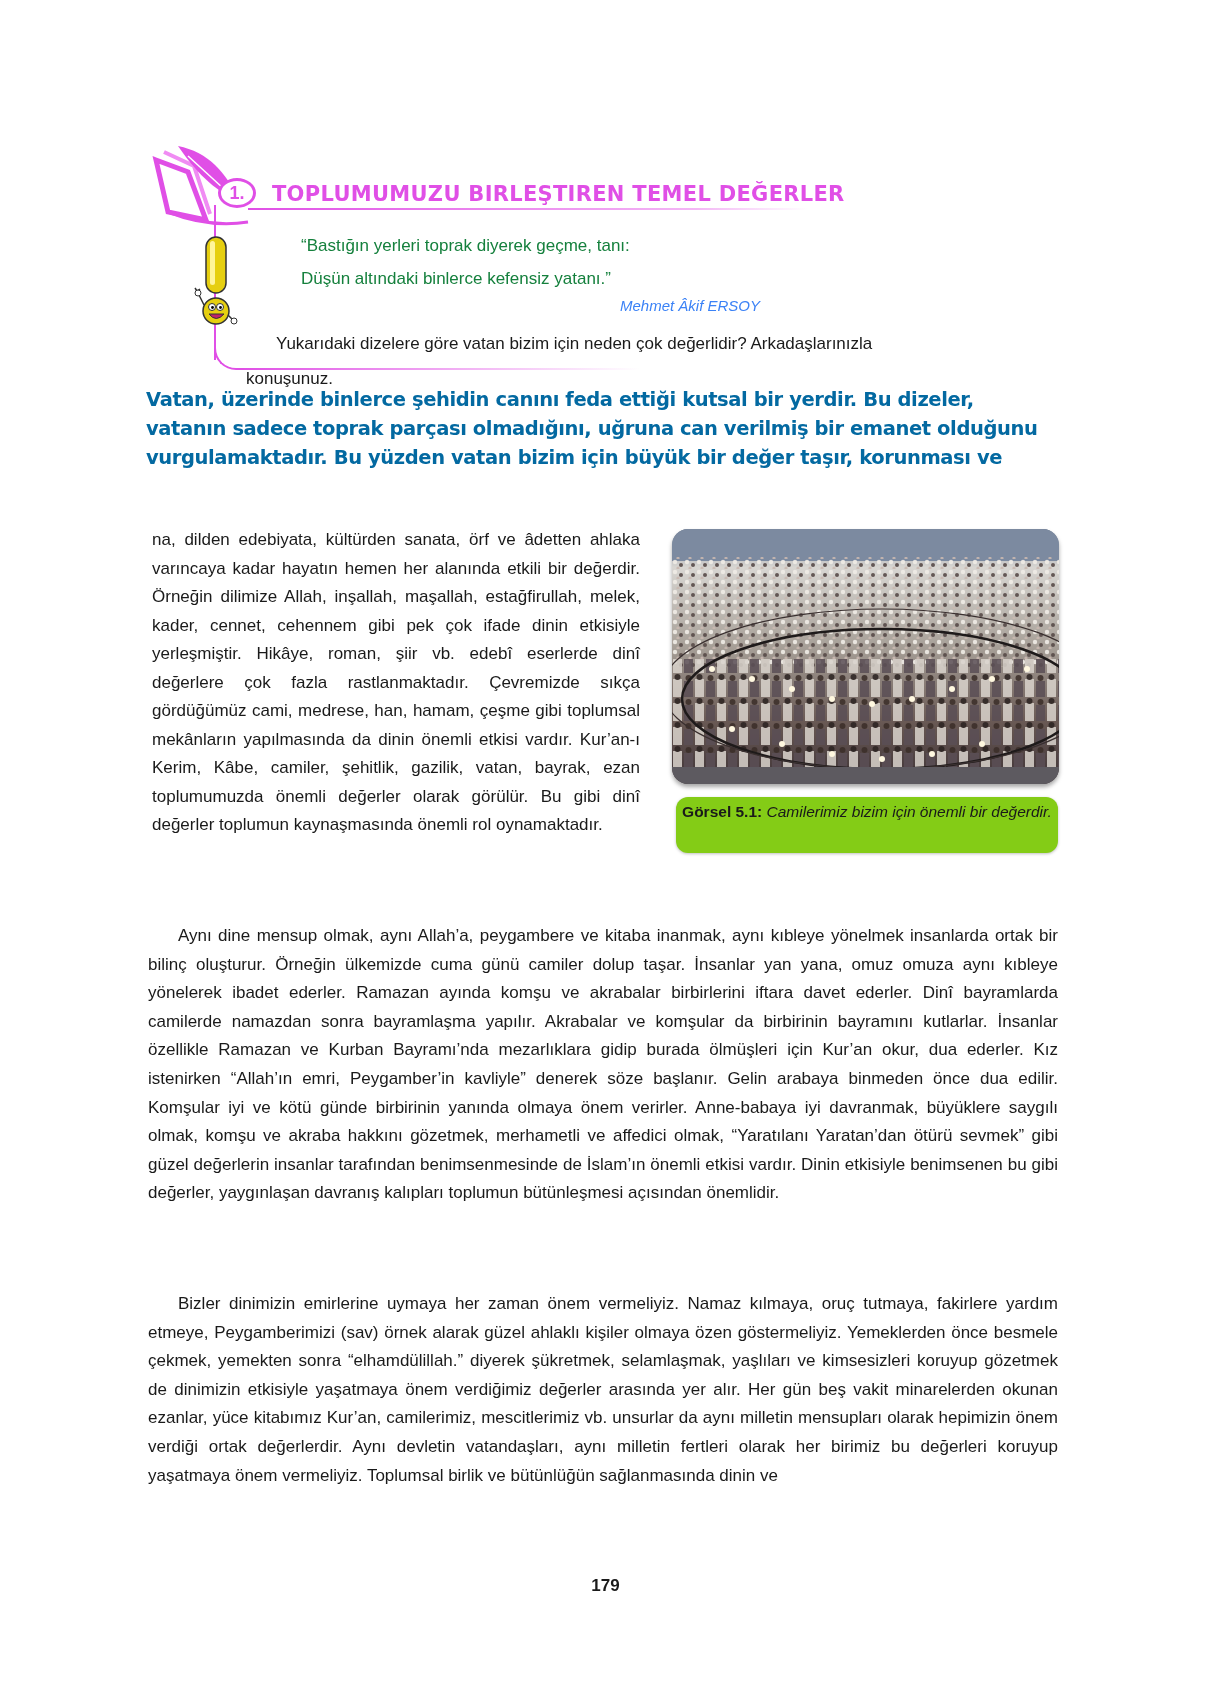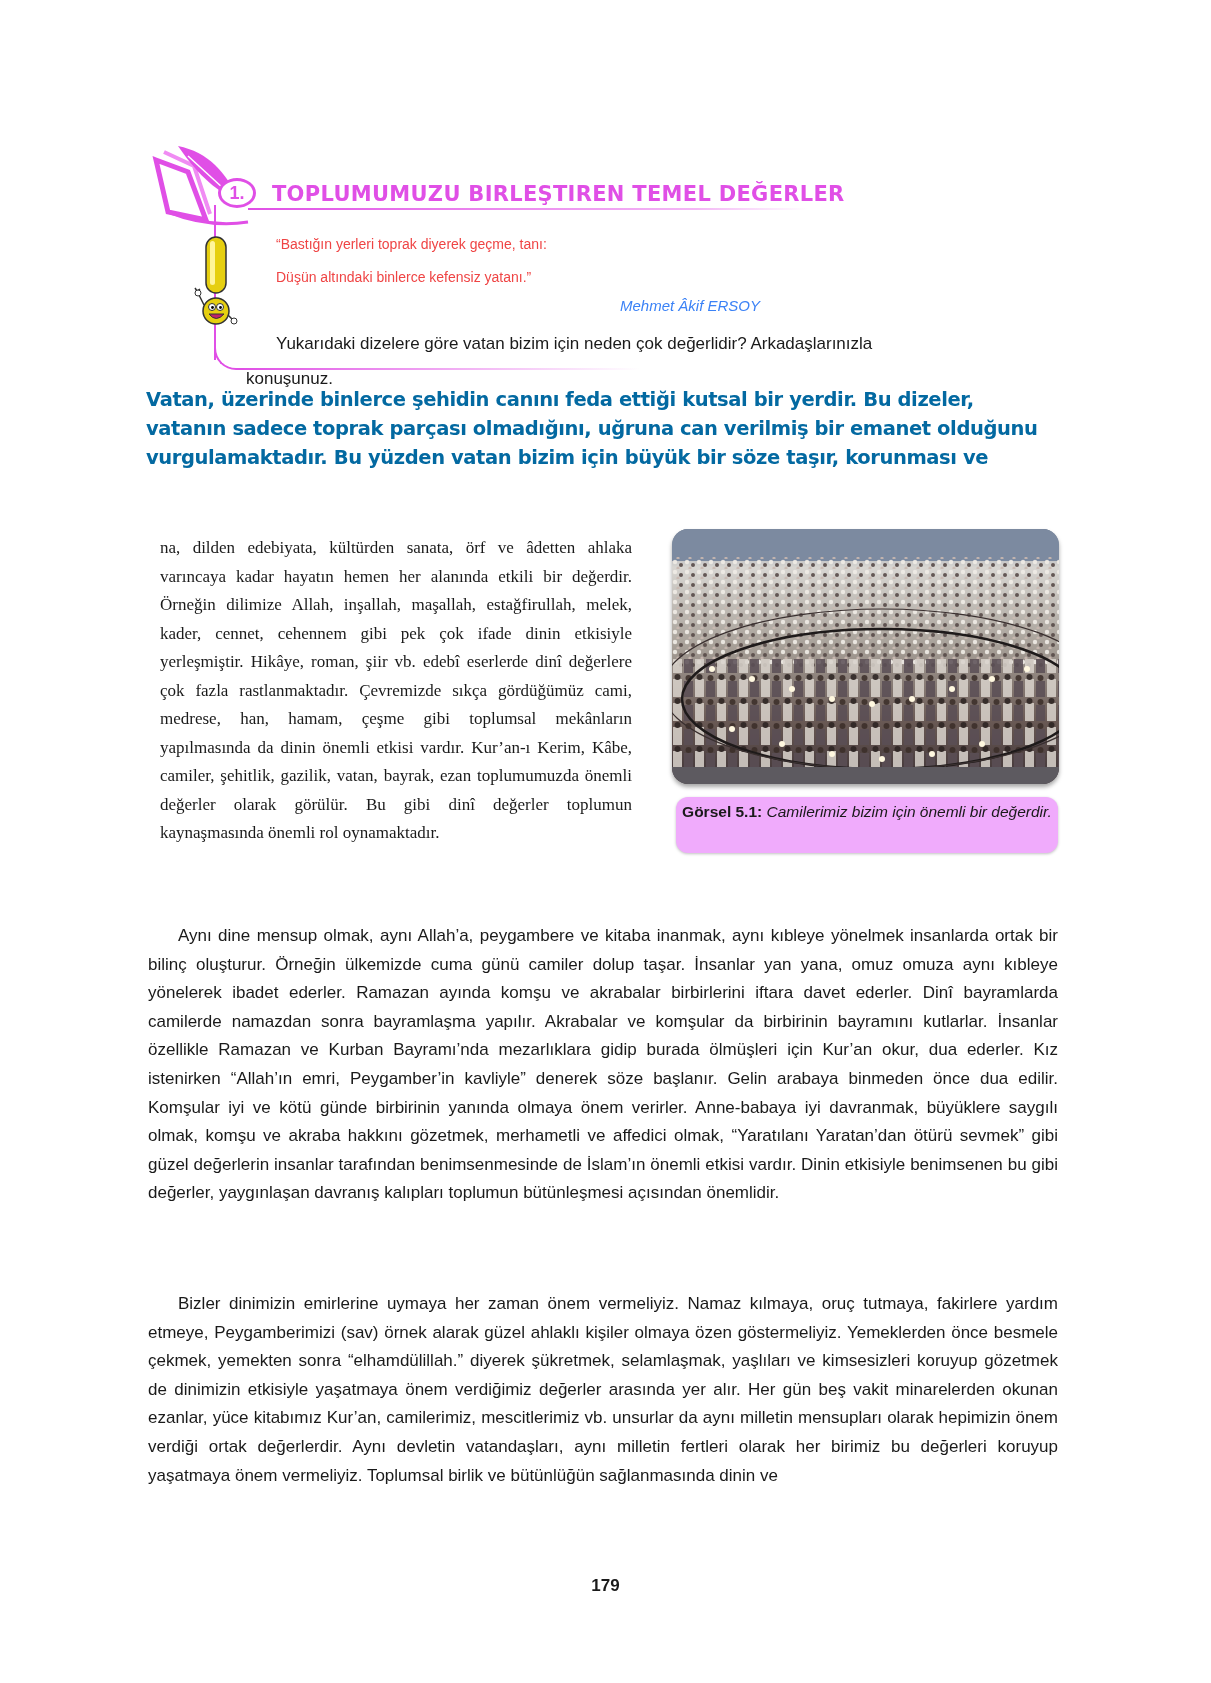--- a/index.html
+++ b/index.html
@@ -18,35 +18,35 @@
                        background: linear-gradient(to right, #e04fe6, #f3b7f5 80%, rgba(255,255,255,0)); }
 
   .vline { left: 214px; top: 205px; width: 2px; height: 155px; background: #e04fe6; }
   .vline-curve { left: 214px; top: 340px; width: 30px; height: 30px; border-left: 2px solid #e04fe6;
                  border-bottom: 2px solid #e04fe6; border-bottom-left-radius: 22px; box-sizing: border-box; }
   .hline { left: 240px; top: 368px; width: 400px; height: 2px;
            background: linear-gradient(to right, #e04fe6, rgba(243,183,245,0)); }
 
   .mascot { left: 194px; top: 235px; width: 44px; height: 100px; }
 
-  .quote-line { font-size: 14px; color: #ef4444; }
+  .quote-line { font-size: 17px; color: #15803d; margin-left: 25px; }
   .author { font-size: 15px; font-style: italic; color: #3b82f6; }
   .question { font-size: 17px; }
 
   .answer { left: 146px; top: 385px; width: 960px; font-family: "DejaVu Sans", sans-serif;
             font-weight: bold; font-size: 19.5px; line-height: 29px; color: #0369a1; letter-spacing: -0.4px; }
 
   .body-col { left: 148px; top: 522px; width: 496px; font-size: 17px; line-height: 28.5px;
               text-align: justify; }
-  .body-col p { margin: 12px; font-family: Liberation Serif, serif; }
+  .body-col p { margin: 4px; }
 
   .photo { left: 672px; top: 529px; width: 387px; height: 255px; border-radius: 16px; overflow: hidden;
            box-shadow: 0 3px 4px rgba(0,0,0,0.35); }
   .caption { left: 676px; top: 797px; width: 382px; height: 56px; border-radius: 12px;
-             background: #f0abfc; box-shadow: 0 1px 3px rgba(0,0,0,0.25); text-align: center;
+             background: #84cc16; box-shadow: 0 1px 3px rgba(0,0,0,0.25); text-align: center;
              font-size: 15.5px; line-height: 24px; padding-top: 3px; box-sizing: border-box; }
   .caption b { font-weight: bold; }
   .caption i { font-style: italic; }
 
   .full { left: 148px; width: 910px; font-size: 17px; line-height: 28.6px; text-align: justify; }
   .full p { margin: 0; text-indent: 30px; }
 
   .page-number { left: 0; width: 1211px; top: 1576px; text-align: center; font-weight: bold; font-size: 17px; }
 </style>
 </head>
@@ -85,21 +85,21 @@
 <div class="abs quote-line" style="left:276px; top:236px;">“Bastığın yerleri toprak diyerek geçme, tanı:</div>
 <div class="abs quote-line" style="left:276px; top:269px;">Düşün altındaki binlerce kefensiz yatanı.”</div>
 <div class="abs author" style="left:620px; top:297px;">Mehmet Âkif ERSOY</div>
 
 <div class="abs question" style="left:276px; top:334px;">Yukarıdaki dizelere göre vatan bizim için neden çok değerlidir? Arkadaşlarınızla</div>
 <div class="abs question" style="left:246px; top:363px;margin-top:6px;">konuşunuz.</div>
 
 <div class="abs answer">
   <div>Vatan, üzerinde binlerce şehidin canını feda ettiği kutsal bir yerdir. Bu dizeler,</div>
   <div>vatanın sadece toprak parçası olmadığını, uğruna can verilmiş bir emanet olduğunu</div>
-  <div>vurgulamaktadır. Bu yüzden vatan bizim için büyük bir söze taşır, korunması ve</div>
+  <div>vurgulamaktadır. Bu yüzden vatan bizim için büyük bir değer taşır, korunması ve</div>
 </div>
 
 <div class="abs body-col">
   <p>na, dilden edebiyata, kültürden sanata, örf ve âdetten ahlaka varıncaya kadar hayatın hemen her alanında etkili bir değerdir. Örneğin dilimize Allah, inşallah, maşallah, estağfirullah, melek, kader, cennet, cehennem gibi pek çok ifade dinin etkisiyle yerleşmiştir. Hikâye, roman, şiir vb. edebî eserlerde dinî değerlere çok fazla rastlanmaktadır. Çevremizde sıkça gördüğümüz cami, medrese, han, hamam, çeşme gibi toplumsal mekânların yapılmasında da dinin önemli etkisi vardır. Kur’an-ı Kerim, Kâbe, camiler, şehitlik, gazilik, vatan, bayrak, ezan toplumumuzda önemli değerler olarak görülür. Bu gibi dinî değerler toplumun kaynaşmasında önemli rol oynamaktadır.</p>
 </div>
 
 <div class="abs photo">
   <svg width="387" height="255" viewBox="0 0 387 255">
     <defs>
       <linearGradient id="bg" x1="0" y1="0" x2="0" y2="1">

